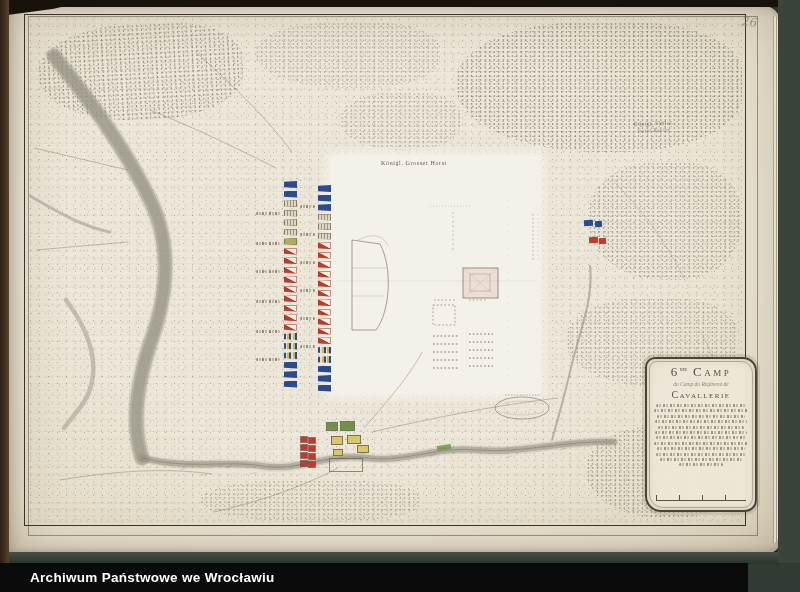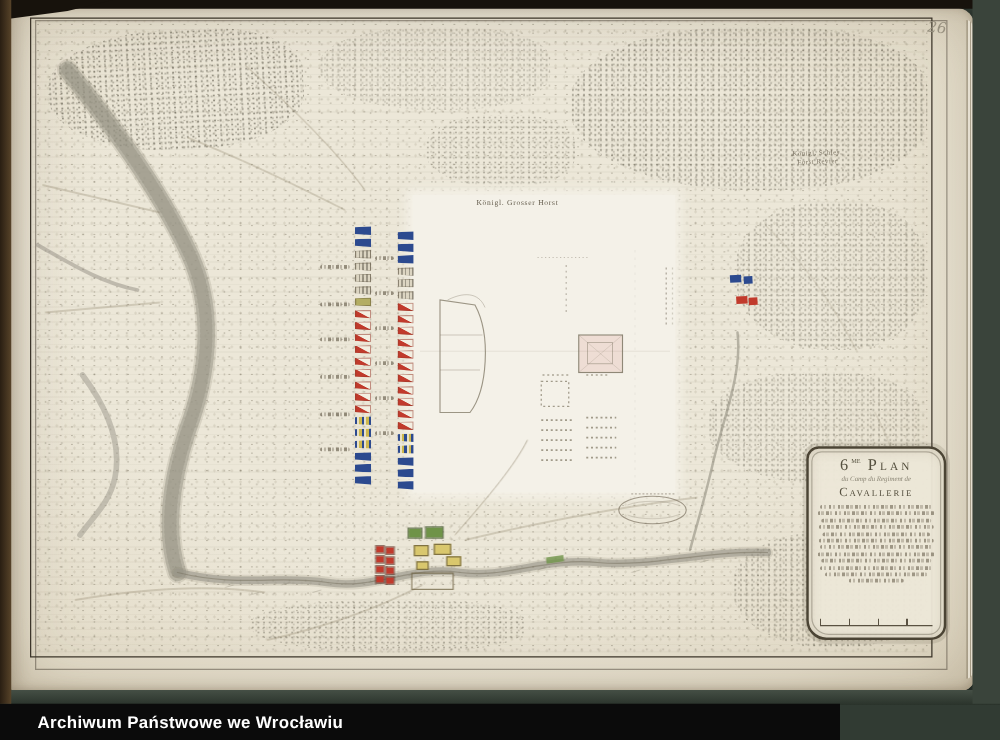--- a/index.html
+++ b/index.html
@@ -91,21 +91,21 @@
   .c-body{margin-top:4px;}
   .script-line{height:3px;margin:2.4px auto;border-radius:2px;
     background:repeating-linear-gradient(90deg,rgba(80,70,52,.5) 0 2px,rgba(80,70,52,0) 2px 3px,rgba(80,70,52,.28) 3px 5px,rgba(80,70,52,0) 5px 7px);}
   .scalebar{position:absolute;left:9px;right:9px;bottom:7px;height:11px;}
   .scalebar .bar{position:absolute;left:0;right:0;bottom:2px;border-bottom:1px solid #5a5242;}
   .scalebar .ticks{position:absolute;left:0;right:0;bottom:3px;height:5px;
     background:repeating-linear-gradient(90deg,#5a5242 0 1px,transparent 1px 23px);}
   
   .table-strip{position:absolute;left:0;top:552px;width:800px;height:12px;
         background:linear-gradient(180deg,#454f45,#2a332b);}
-  .archive-bar{position:absolute;left:0;top:563px;width:672px;height:29px;background:#0b0b0b;}
+  .archive-bar{position:absolute;left:0;top:563px;width:748px;height:29px;background:#0b0b0b;}
   .archive-bar span{display:inline-block;margin-left:30px;line-height:29px;color:#fff;
         font-size:13.5px;font-weight:bold;letter-spacing:.3px;}
   svg.ink{position:absolute;left:0;top:0;pointer-events:none;}
 </style>
 </head>
 <body>
 
 <div id="screen">
 
   <div class="paper">
@@ -269,21 +269,21 @@
   <div class="maplabel" id="lbl-top-center">Königl. Grosser Horst</div>
   <div class="maplabel" id="lbl-top-right">
     <div>Königl. Schles.</div>
     <div>Forst Revier</div>
   </div>
   <div class="page-num">26</div>
 
   <div class="cartouche">
     <div class="c-line1">
       <span>6</span><sup>me</sup>
-      <span>Plan</span>
+      <span>Camp</span>
     </div>
     <div class="c-sub">du Camp du Regiment de</div>
     <div class="c-title2">Cavallerie</div>
     <div class="c-body" id="c-body">
         <div class="script-line" style="width: 96%;"></div>
         <div class="script-line" style="width: 99%;"></div>
         <div class="script-line" style="width: 94%;"></div>
         <div class="script-line" style="width: 98%;"></div>
         <div class="script-line" style="width: 92%;"></div>
         <div class="script-line" style="width: 97%;"></div>

